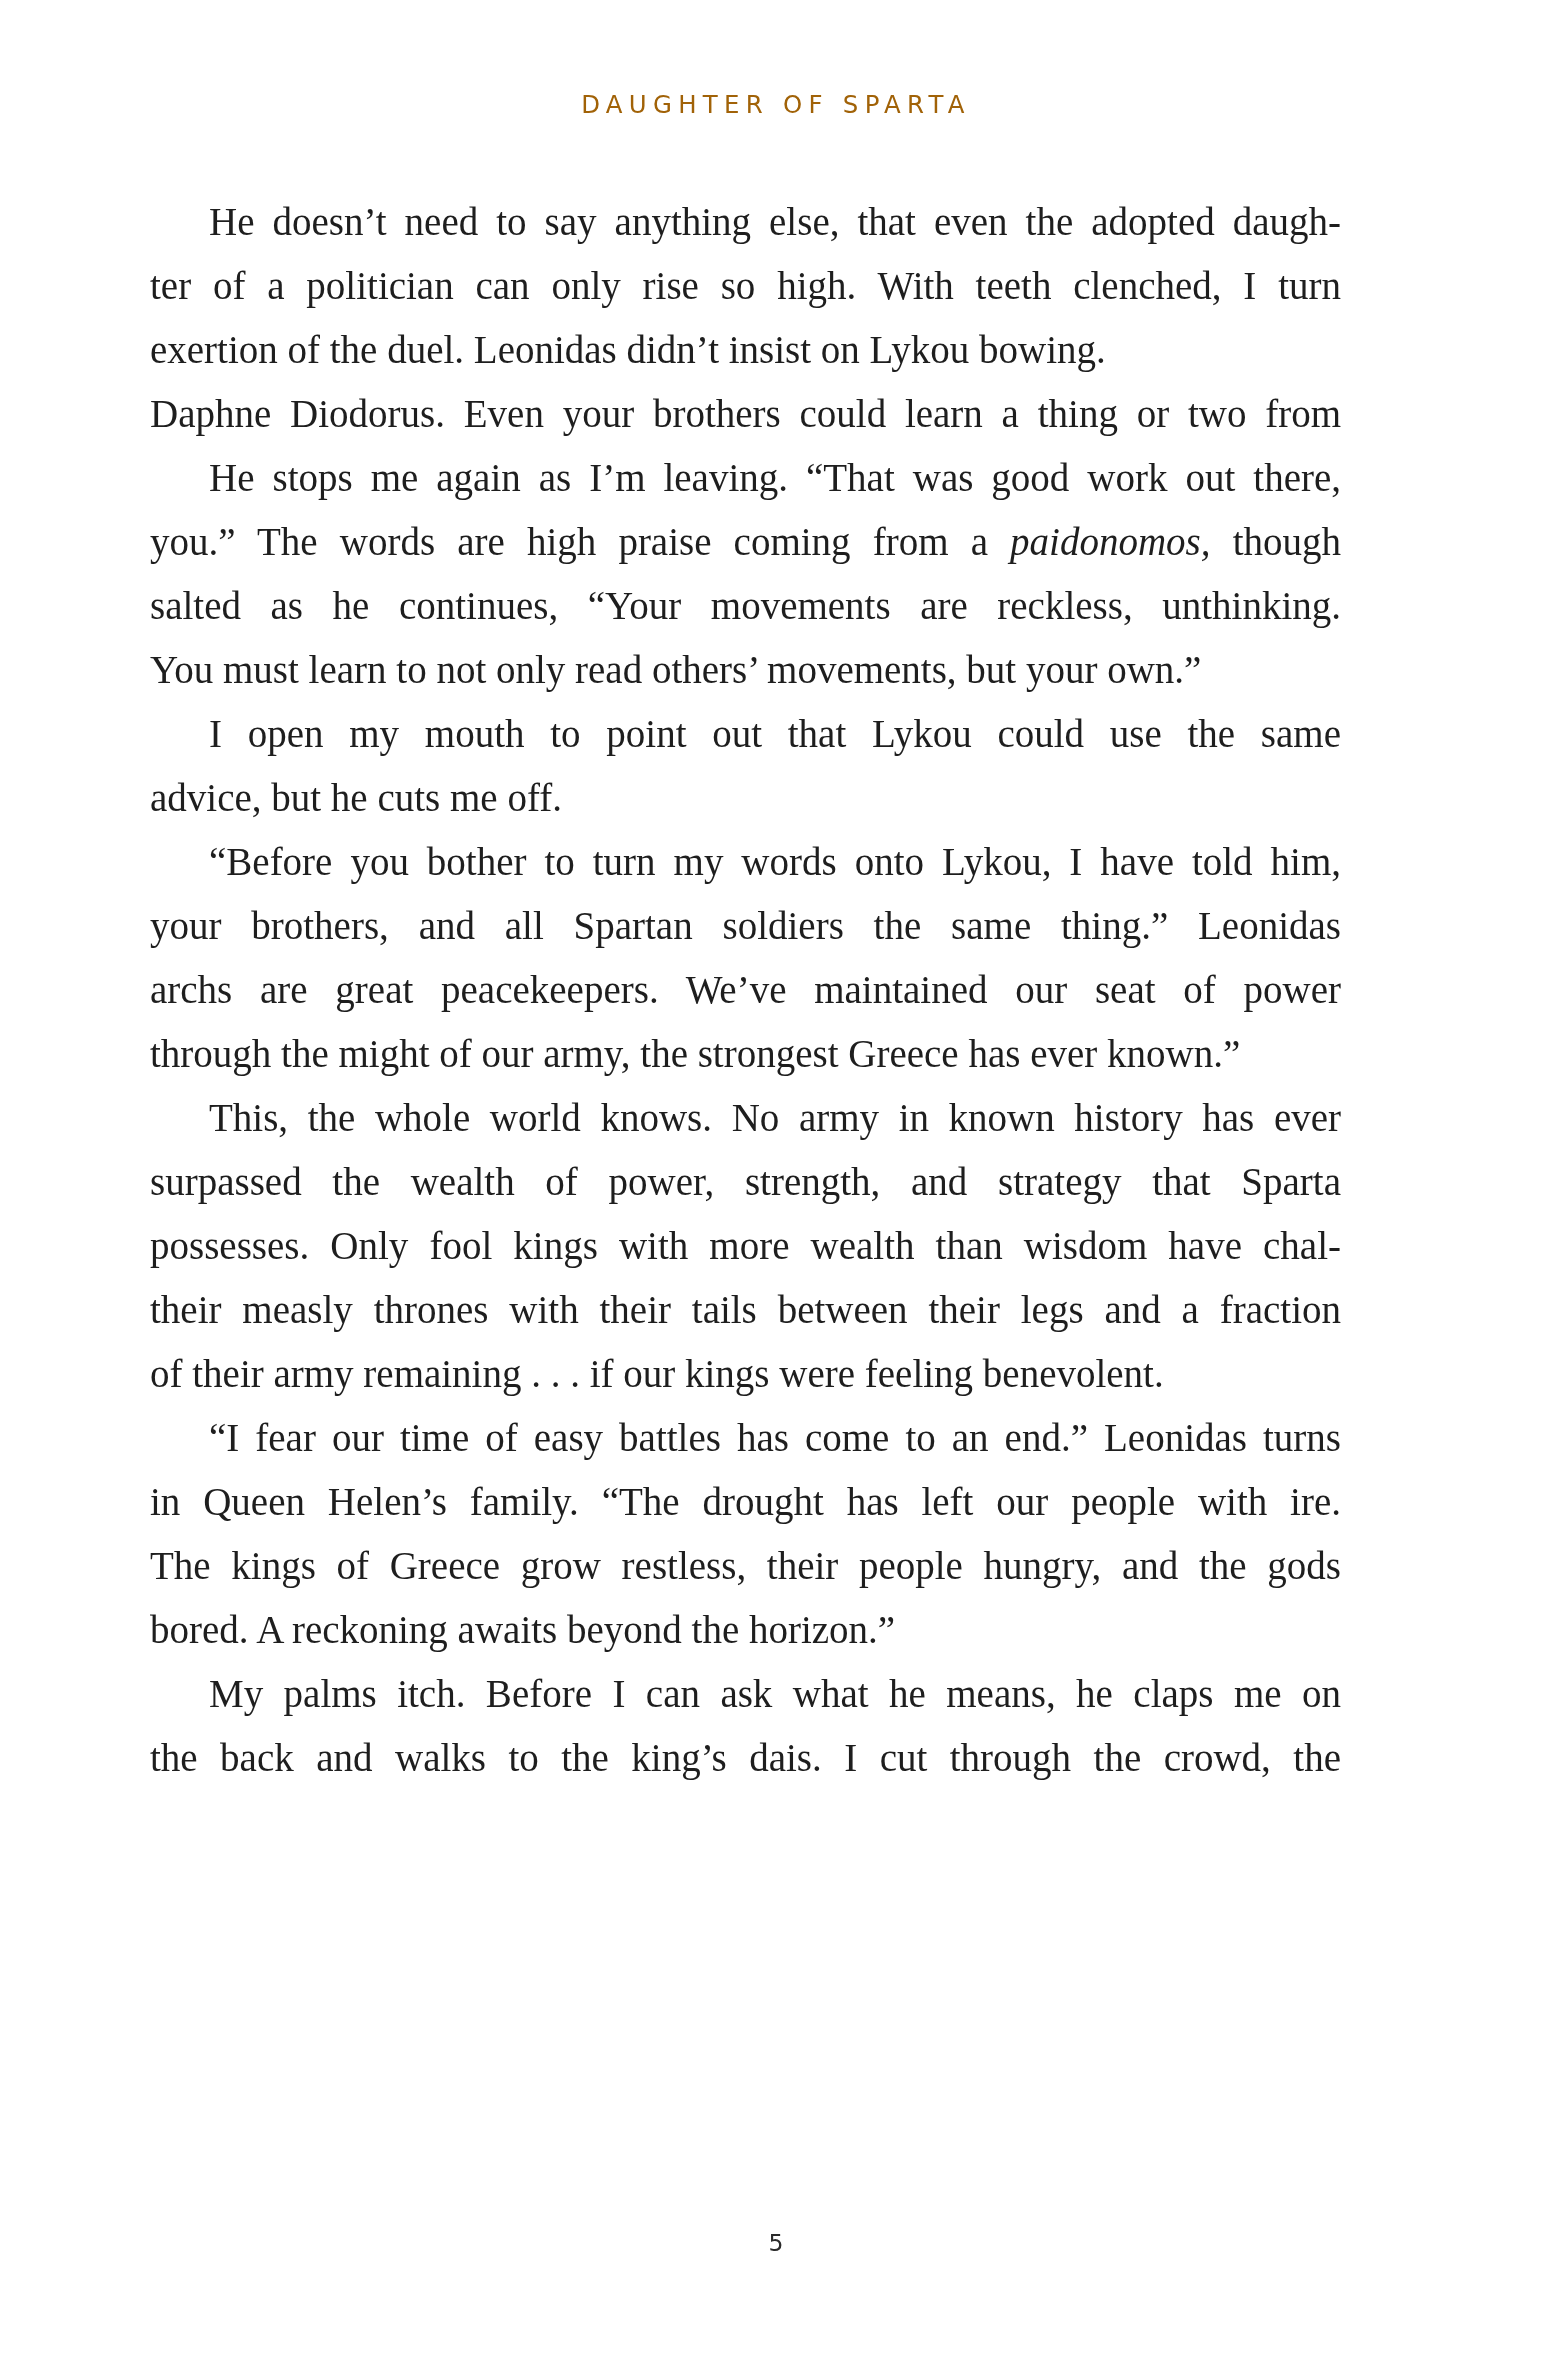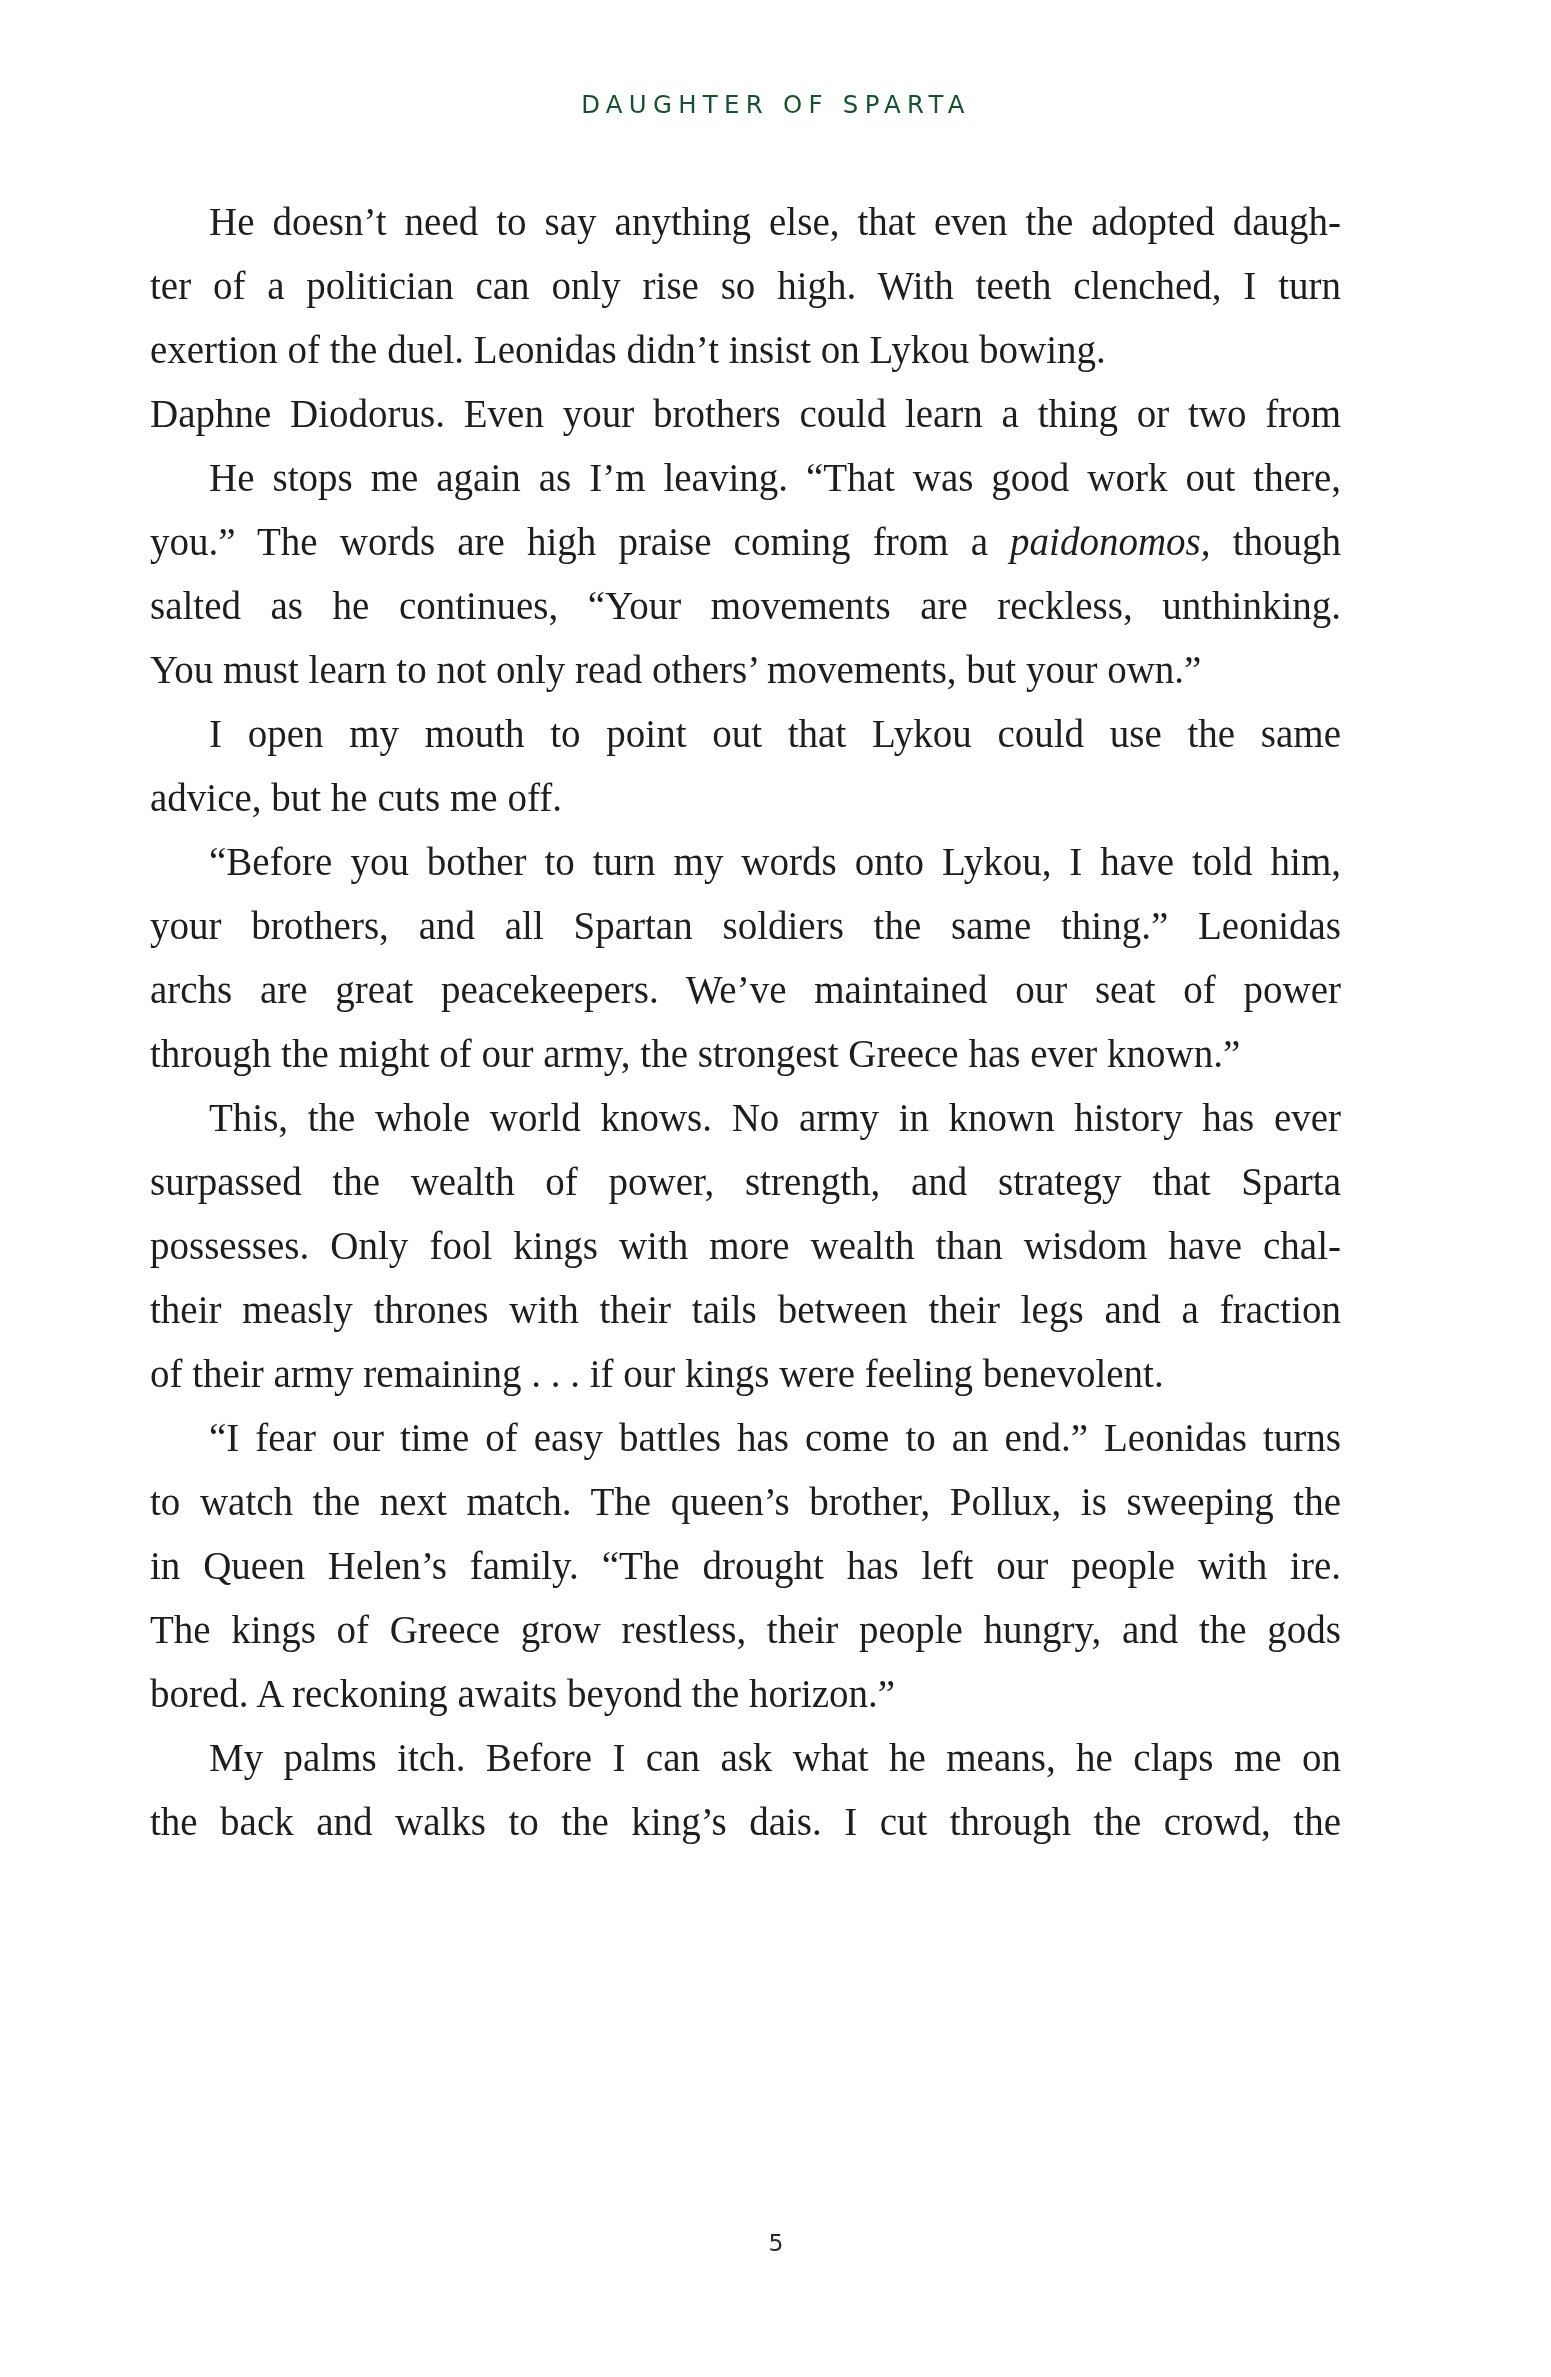--- a/index.html
+++ b/index.html
@@ -9,21 +9,21 @@
     position: relative;
     overflow: hidden;
     font-family: "Liberation Serif", "DejaVu Serif", serif;
     color: #1e1e1e;
   }
   .page { position: absolute; left: 0; top: 0; width: 1552px; height: 2377px; }
   .running-head {
     position: absolute; top: 90px; left: 0; width: 1552px;
     text-align: center;
     font-family: "DejaVu Sans", "Liberation Sans", sans-serif;
-    font-size: 24.4px; letter-spacing: 6.3px; color: #14532d;
+    font-size: 24.4px; letter-spacing: 6.3px; color: #a16207;
   }
   .body-text {
     position: absolute; left: 150px; top: 190px; width: 1191px;
   }
   .line {
     height: 64px; line-height: 64px;
     font-size: 39px;
     white-space: nowrap;
     text-align: justify;
     text-align-last: justify;
@@ -59,21 +59,20 @@
     <div class="line indent">“Before you bother to turn my words onto Lykou, I have told him,</div>
     <div class="line">your brothers, and all Spartan soldiers the same thing.” Leonidas</div>
     <div class="line">archs are great peacekeepers. We’ve maintained our seat of power</div>
     <div class="line last">through the might of our army, the strongest Greece has ever known.”</div>
     <div class="line indent">This, the whole world knows. No army in known history has ever</div>
     <div class="line">surpassed the wealth of power, strength, and strategy that Sparta</div>
     <div class="line">possesses. Only fool kings with more wealth than wisdom have chal-</div>
     <div class="line">their measly thrones with their tails between their legs and a fraction</div>
     <div class="line last">of their army remaining . . . if our kings were feeling benevolent.</div>
     <div class="line indent">“I fear our time of easy battles has come to an end.” Leonidas turns</div>
-    <div class="line">to watch the next match. The queen’s brother, Pollux, is sweeping the</div>
     <div class="line">in Queen Helen’s family. “The drought has left our people with ire.</div>
     <div class="line">The kings of Greece grow restless, their people hungry, and the gods</div>
     <div class="line last">bored. A reckoning awaits beyond the horizon.”</div>
     <div class="line indent">My palms itch. Before I can ask what he means, he claps me on</div>
     <div class="line">the back and walks to the king’s dais. I cut through the crowd, the</div>
   </div>
 
   <div class="folio">5</div>
 </div>
 

